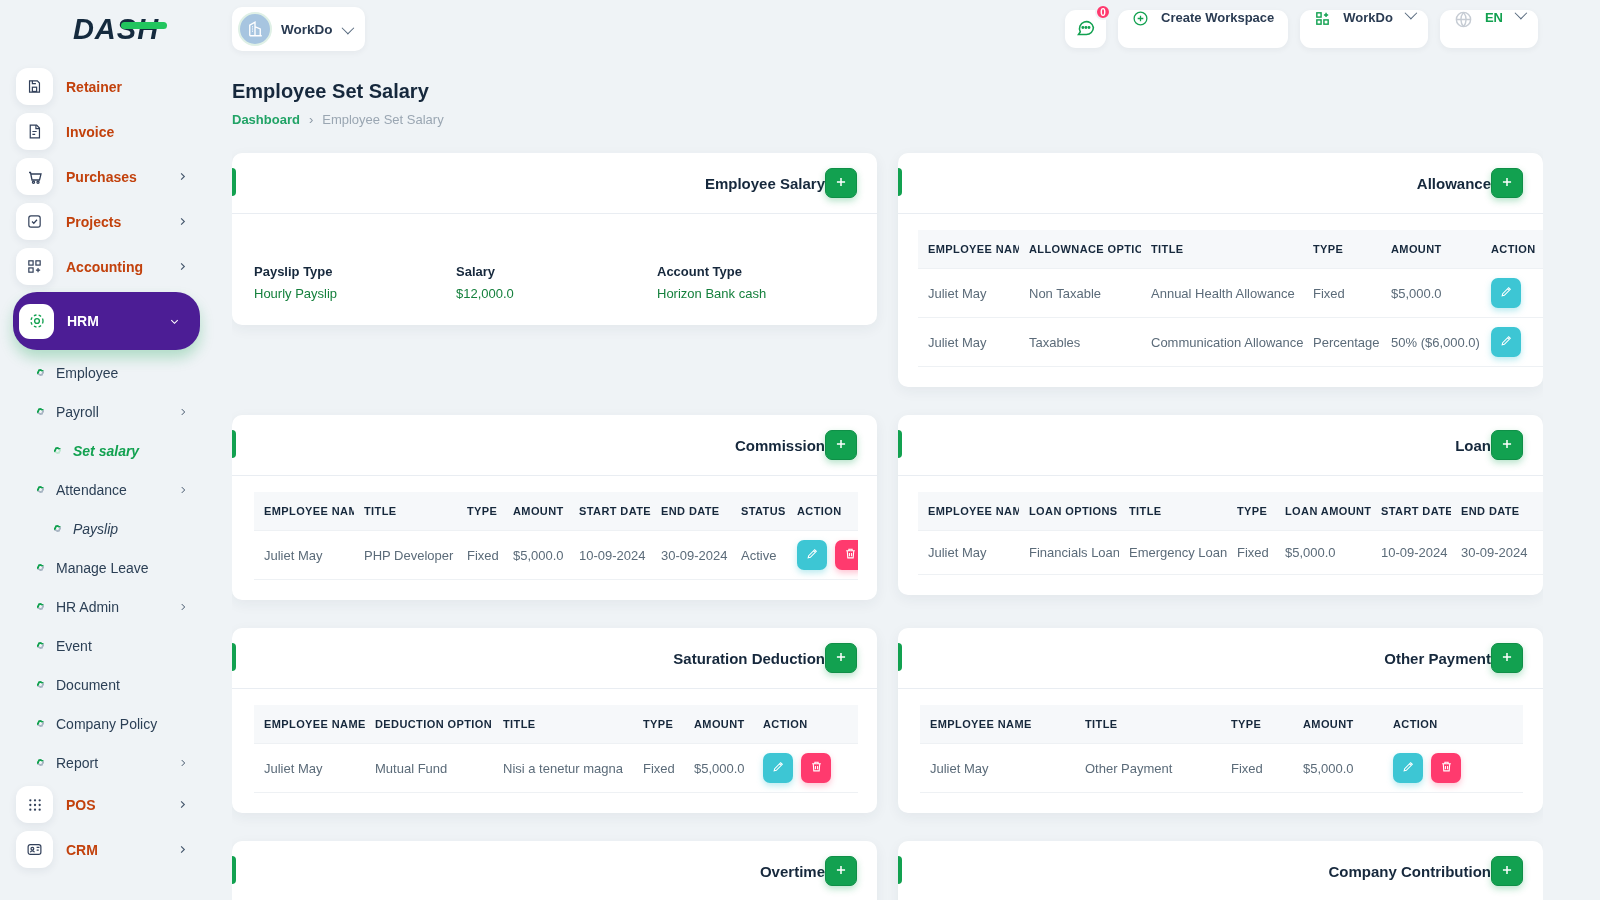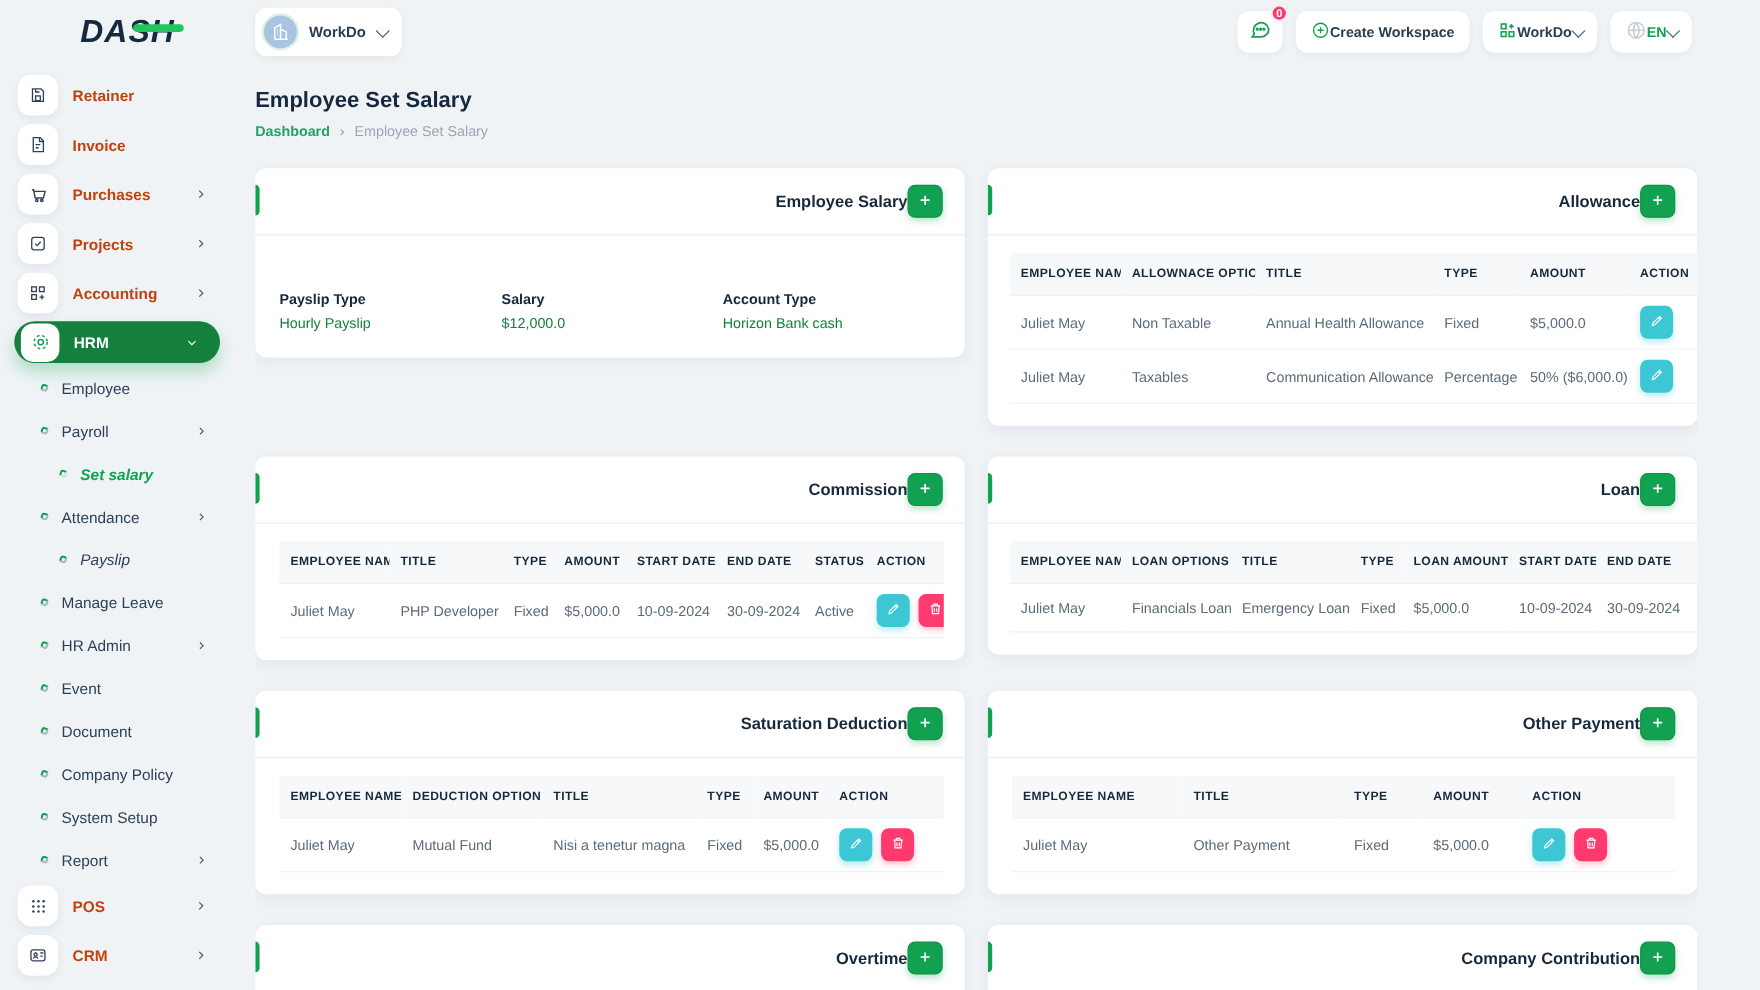--- a/index.html
+++ b/index.html
@@ -11,31 +11,31 @@
   .logo { width:232px; display:flex; justify-content:center; align-items:center; }
   .logo-text { font-size:29px; font-weight:800; letter-spacing:1px; color:#152a3e; position:relative; font-style:italic; }
   .logo-bar { position:absolute; right:-14px; top:15px; width:46px; height:7px; background:#22c55e; border-radius:4px; }
   .ws-chip { display:flex; align-items:center; gap:9px; background:#fff; border-radius:10px; padding:6px 14px 6px 6px; height:44px; box-shadow:0 2px 6px rgba(30,45,65,.05); cursor:pointer; }
   .ws-avatar { width:34px; height:34px; border-radius:50%; background:#a7c5e0; display:flex; align-items:center; justify-content:center; border:2px solid #dff0e6; }
   .ws-chip .lbl { font-size:13.5px; font-weight:700; color:#2a3b52; }
   .chev { width:9px; height:9px; border-right:1.8px solid #55687d; border-bottom:1.8px solid #55687d; transform:rotate(45deg) translateY(-2px); display:inline-block; }
   .top-right { margin-left:auto; display:flex; align-items:center; gap:12px; padding-right:62px; }
   .icon-btn { position:relative; background:#fff; border-radius:11px; height:38px; min-width:40px; display:flex; align-items:center; justify-content:center; padding:0 10px; box-shadow:0 2px 6px rgba(30,45,65,.05); cursor:pointer; }
   .badge { position:absolute; top:-6px; right:-5px; background:#ff3a6e; color:#fff; font-size:10px; font-weight:700; width:16px; height:16px; border-radius:50%; display:flex; align-items:center; justify-content:center; border:2px solid #eff3f6; }
-  .pill { display:flex; align-items:center; gap:0; background:#fff; border-radius:11px; height:38px; padding:0 14px; font-size:13px; font-weight:700; color:#2a3b52; box-shadow:0 2px 6px rgba(30,45,65,.05); cursor:pointer; }
+  .pill { display:flex; gap:12px; background:#fff; border-radius:11px; height:38px; padding:0 14px; font-size:13px; font-weight:700; color:#2a3b52; box-shadow:0 2px 6px rgba(30,45,65,.05); cursor:pointer; }
   .pill .green { color:#12a150; }
 
   
   .sidebar { position:absolute; top:58px; left:0; width:214px; bottom:0; overflow:hidden; padding-top:6px; }
   .s-item { display:flex; align-items:center; gap:13px; height:45px; padding-left:16px; cursor:pointer; }
   .s-item .ibox { width:37px; height:37px; background:#fff; border-radius:12px; box-shadow:0 3px 8px rgba(30,45,65,.07); display:flex; align-items:center; justify-content:center; flex:0 0 auto; }
   .s-item .lbl { font-size:14px; font-weight:700; color:#c2410c; }
   .s-chev { margin-left:auto; margin-right:26px; color:#44566c; }
   .s-chev svg { display:block; }
-  .s-active-pill { margin:3px 14px 3px 13px; height:38px; background:#15803d; border-radius:24px; display:flex; align-items:center; gap:13px; padding-left:6px; box-shadow:0 8px 14px rgba(18,161,80,.28); cursor:pointer; }
+  .s-active-pill { margin:3px 14px 3px 13px; height:58px; background:#4c1d95; border-radius:24px; display:flex; align-items:center; gap:13px; padding-left:6px; box-shadow:0 8px 14px rgba(18,161,80,.28); cursor:pointer; }
   .s-active-pill .ibox { width:35px; height:35px; background:#fff; border-radius:11px; display:flex; align-items:center; justify-content:center; }
   .s-active-pill .lbl { font-size:14px; font-weight:700; color:#fff; }
   .s-active-pill .s-chev { color:#fff; margin-right:20px; }
   .s-sub { display:flex; align-items:center; gap:12px; height:39px; padding-left:37px; cursor:pointer; }
   .s-sub .lbl { font-size:14px; font-weight:500; color:#2b3f55; }
   .s-sub.lvl2 { padding-left:54px;font-style:italic; }
   .s-sub.active .lbl { color:#12a150; font-weight:600; }
   .bullet { width:7px; height:7px; border-radius:50%; border:2px solid #a9b6c4; border-top-color:#12a150; border-left-color:#12a150; transform:rotate(20deg); flex:0 0 auto; }
   .s-sub.active .bullet { border-color:#bfe8d2; border-top-color:#12a150; border-left-color:#12a150; }
 
@@ -284,24 +284,20 @@
   <div class="s-sub">
     <span class="bullet"></span>
     <span class="lbl">Document</span>
   </div>
 
   <div class="s-sub">
     <span class="bullet"></span>
     <span class="lbl">Company Policy</span>
   </div>
 
-  <div class="s-sub">
-    <span class="bullet"></span>
-    <span class="lbl">System Setup</span>
-  </div>
 
   <div class="s-sub">
     <span class="bullet"></span>
     <span class="lbl">Report</span>
     <span class="s-chev">
         <svg width="10" height="10" viewBox="0 0 24 24" fill="none" stroke="currentColor" stroke-width="2.4">
           <path d="M9 5l7 7-7 7"></path>
         </svg>
       </span>
   </div>

